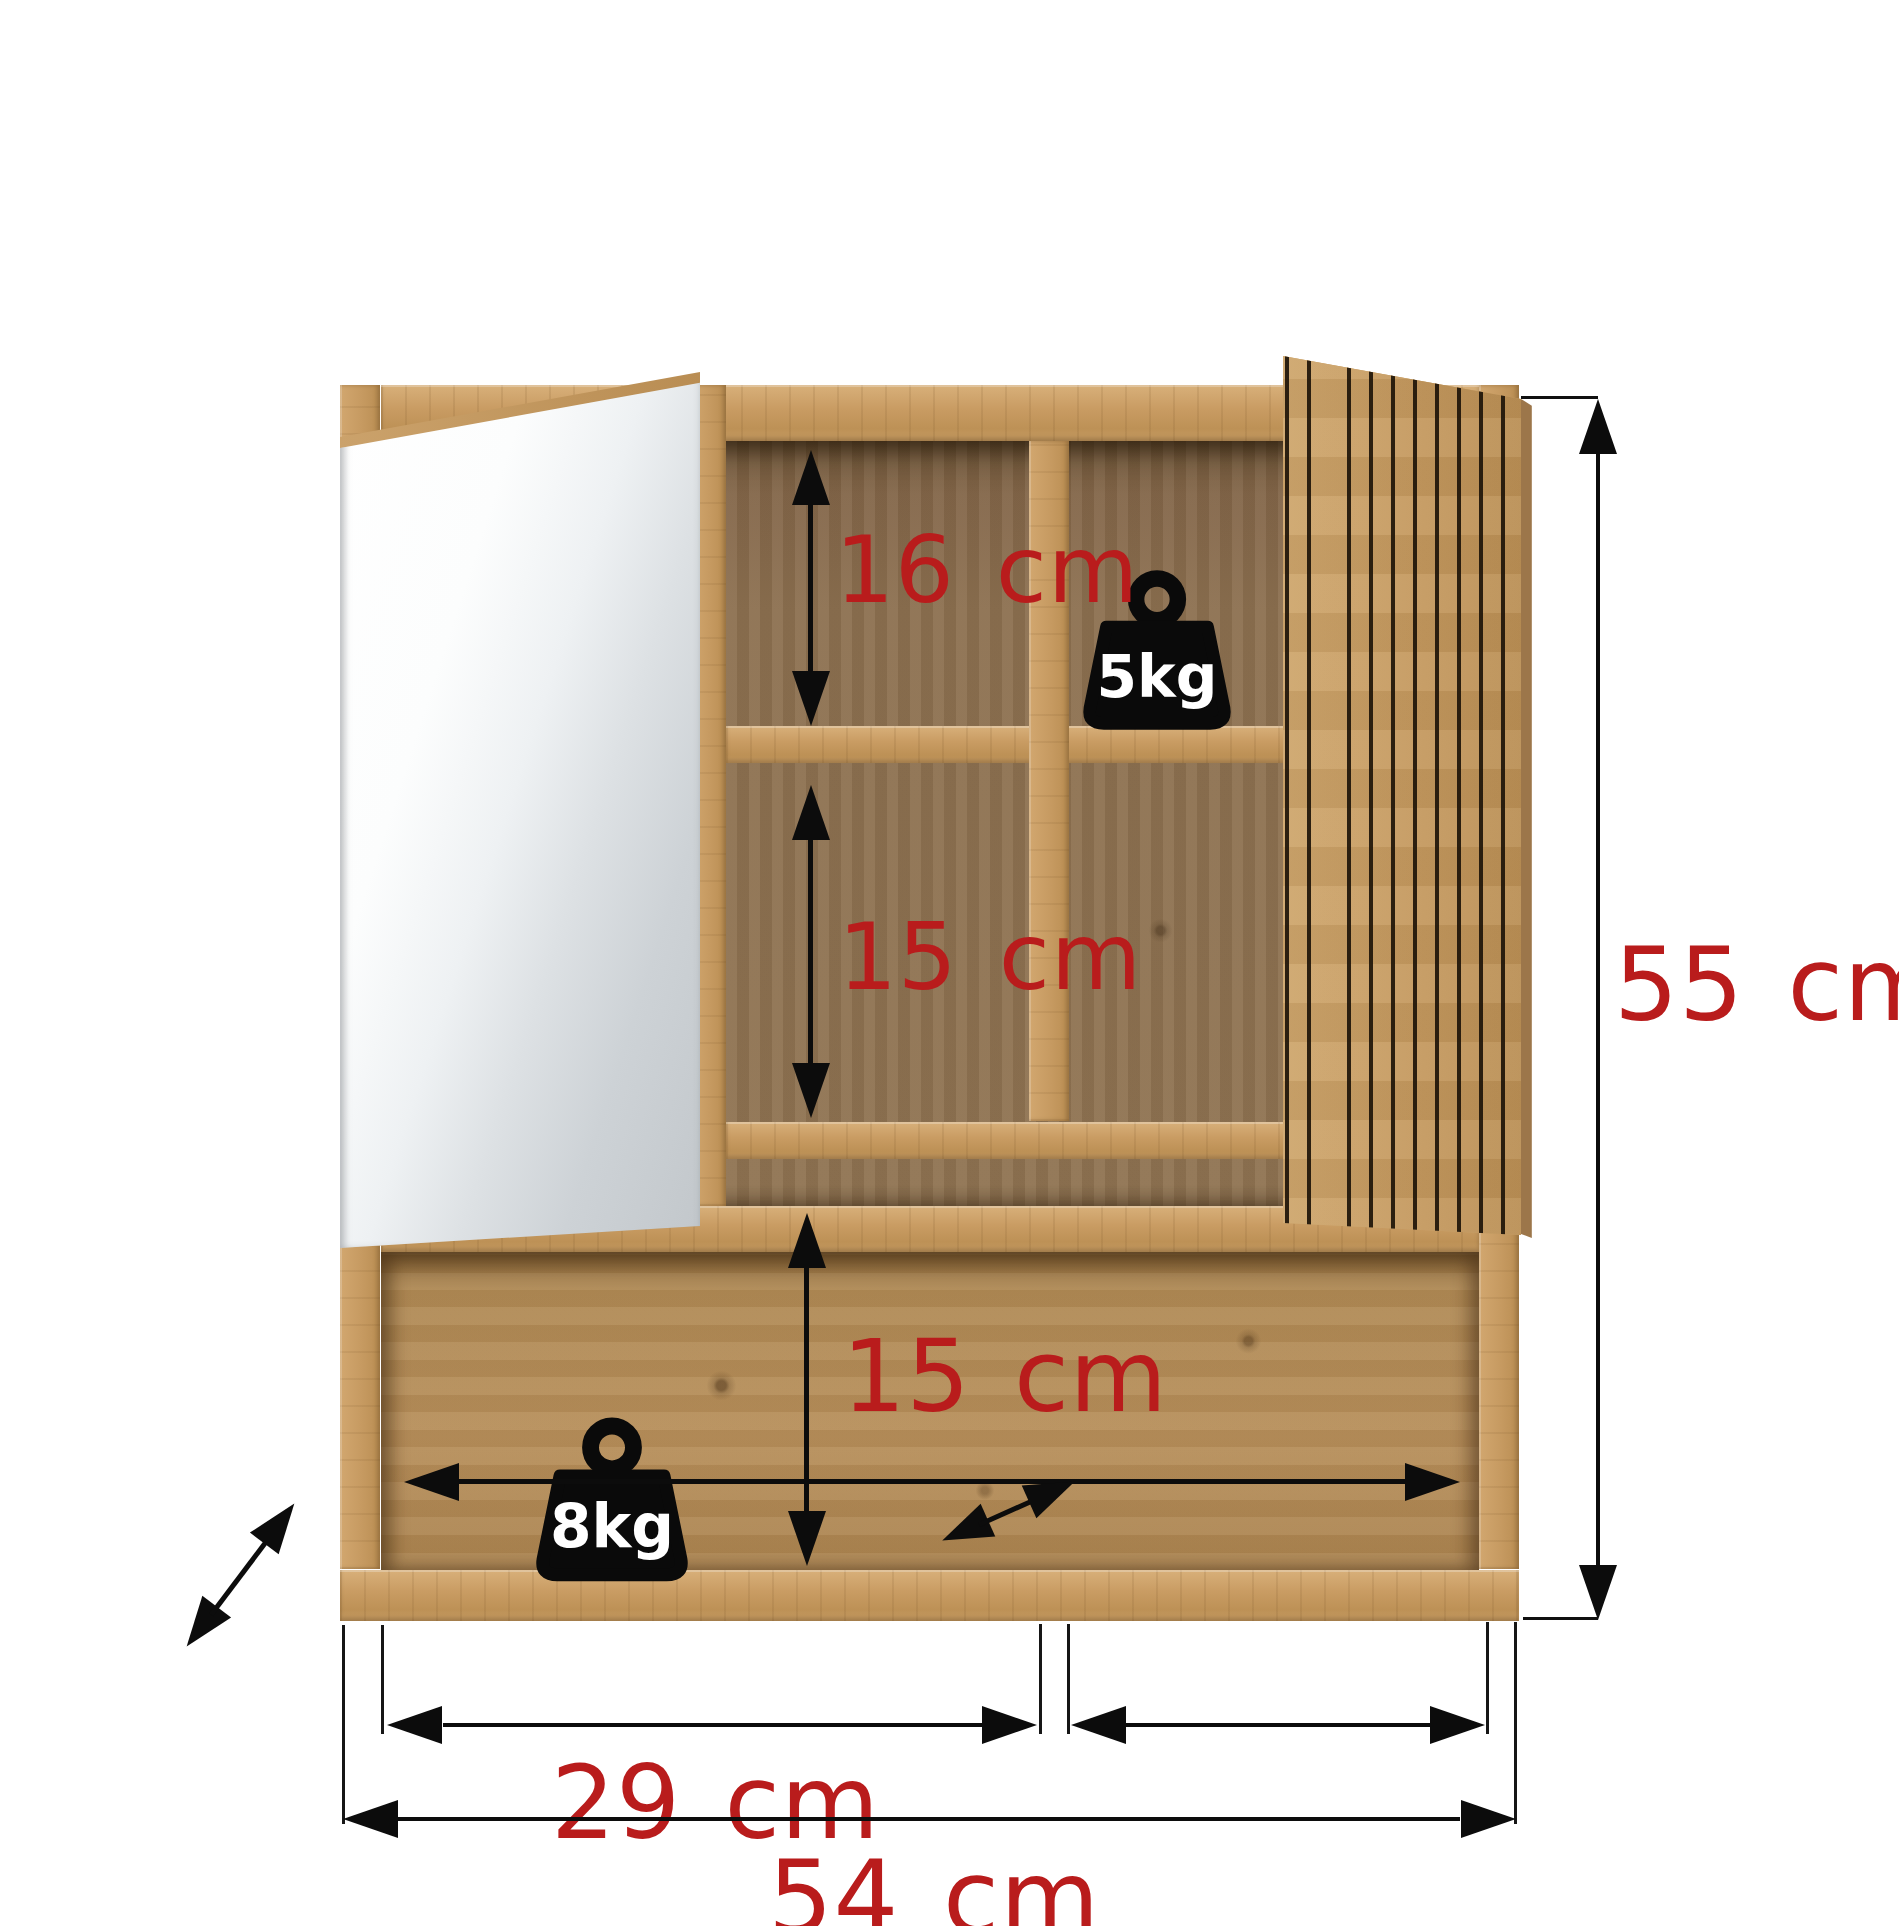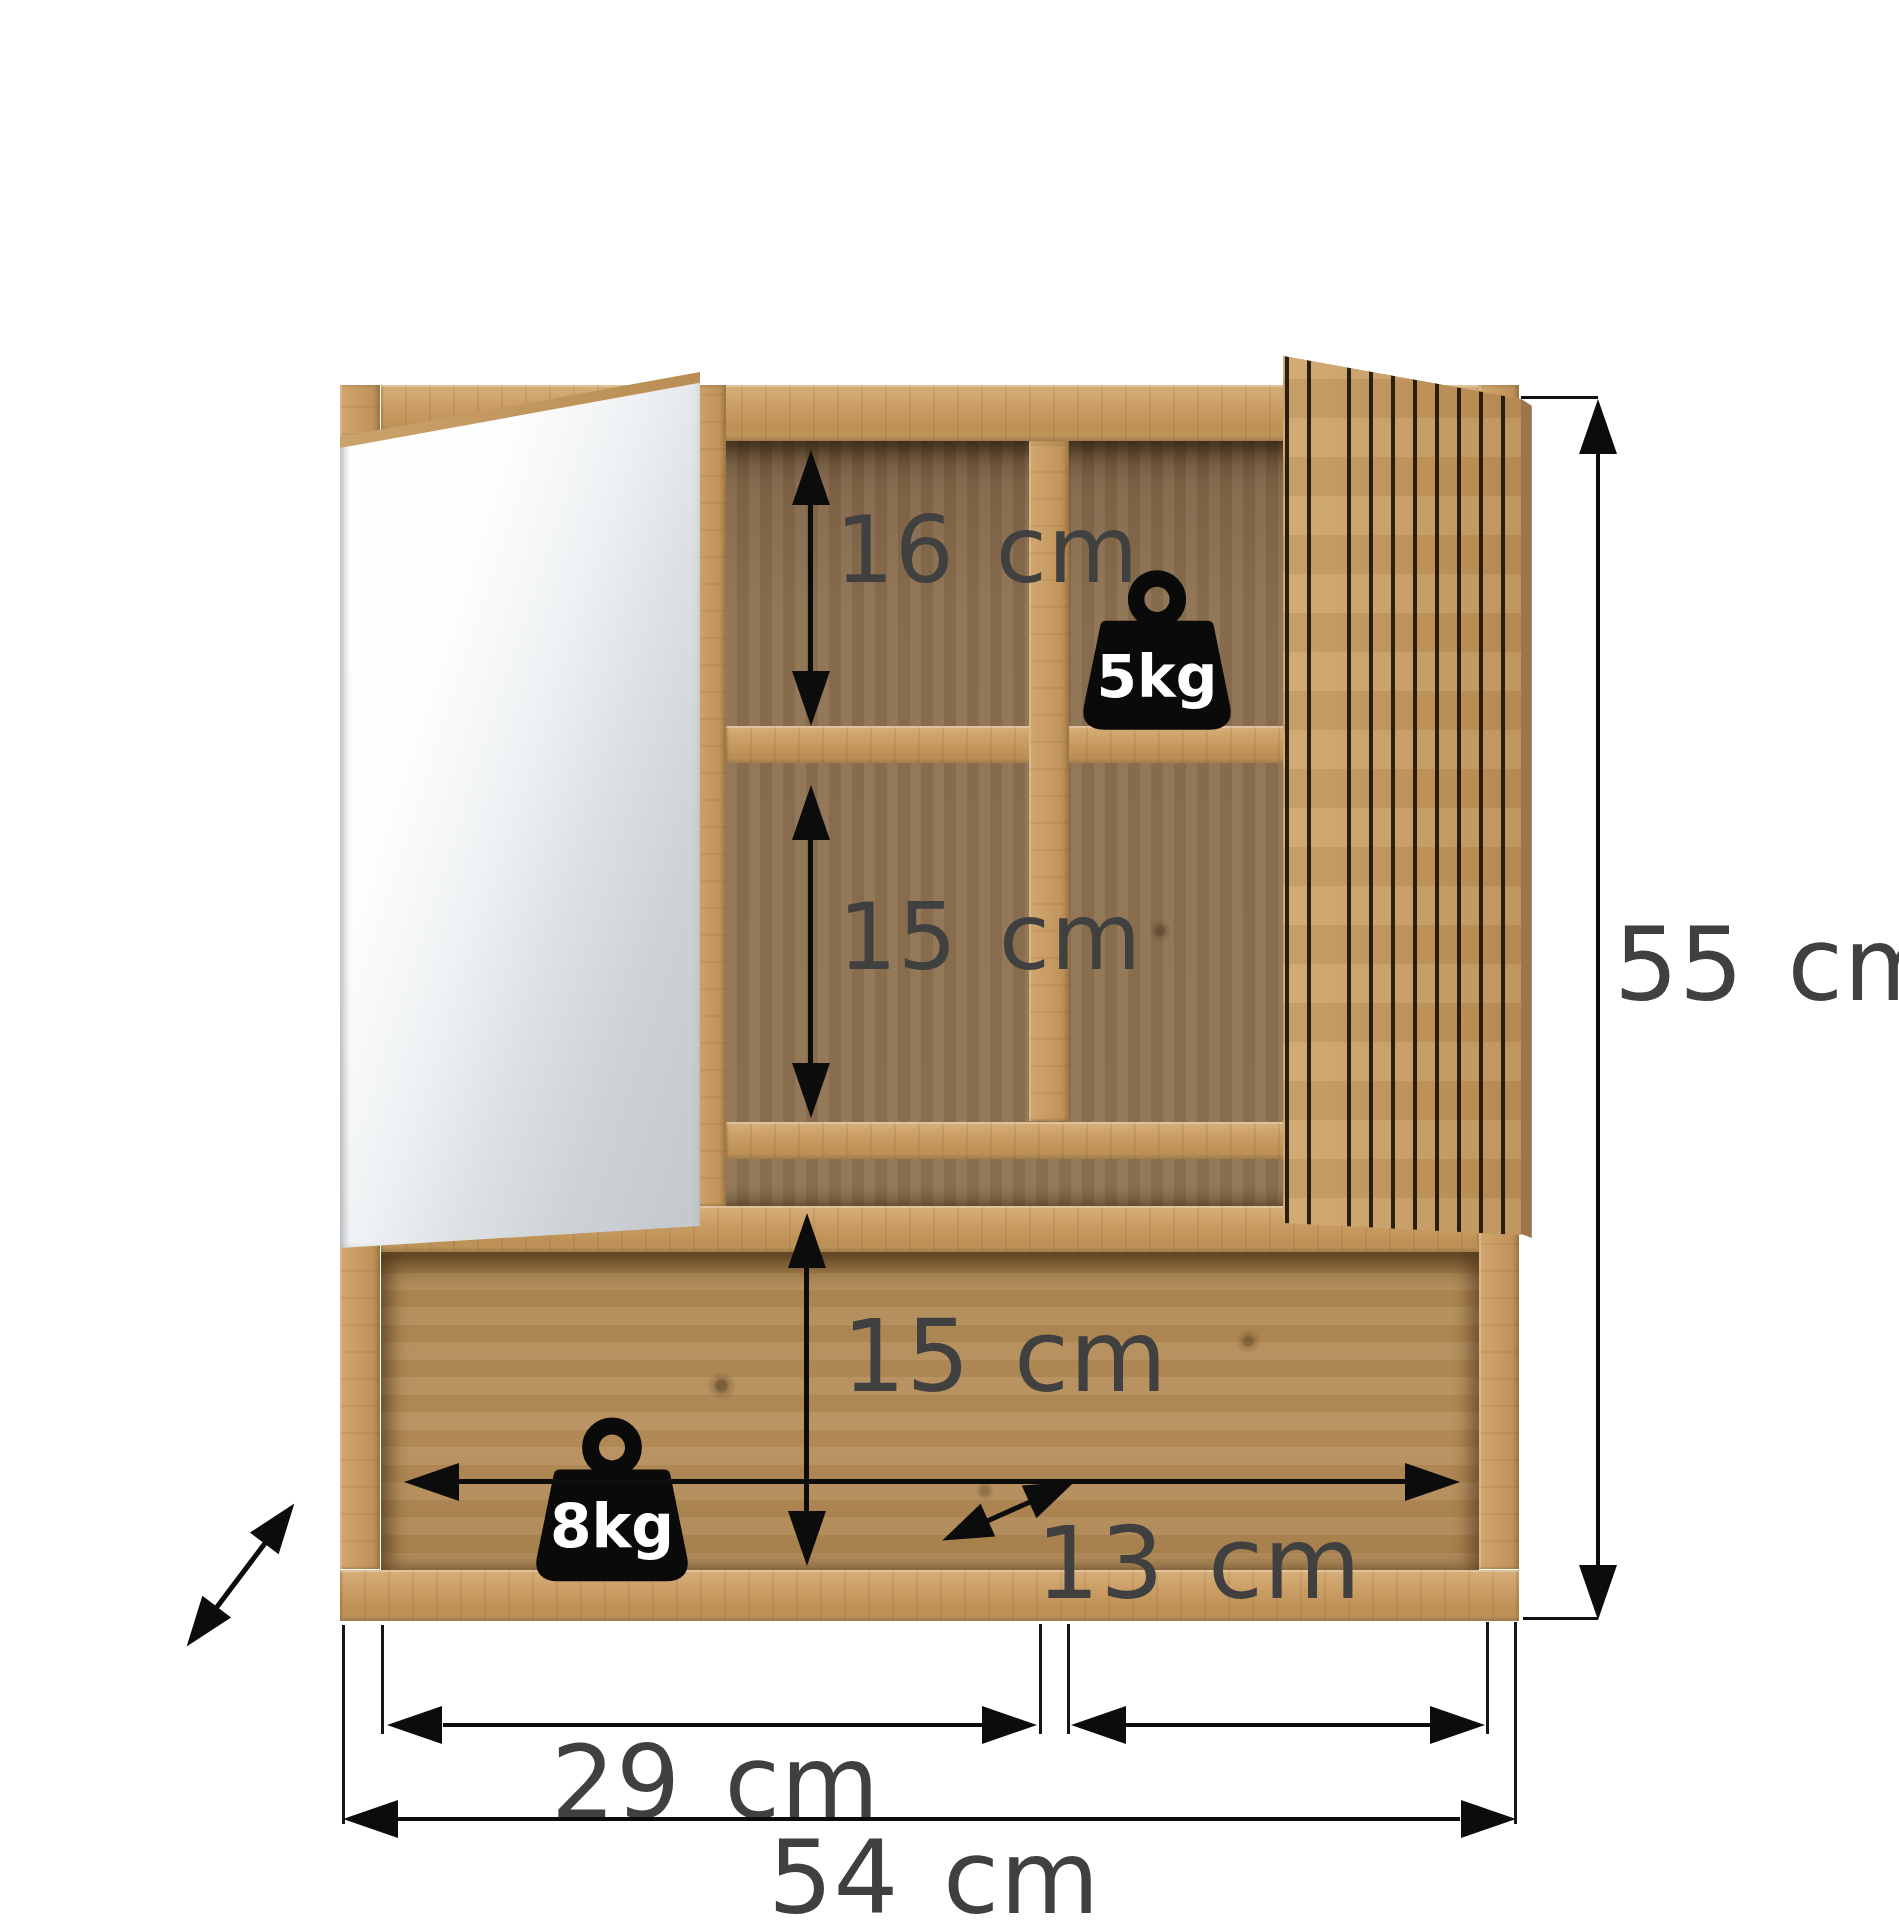--- a/index.html
+++ b/index.html
@@ -72,21 +72,21 @@
   .ah-up{border-left:19px solid transparent;border-right:19px solid transparent;border-bottom:55px solid #0c0c0c;}
   .ah-down{border-left:19px solid transparent;border-right:19px solid transparent;border-top:55px solid #0c0c0c;}
   .ah-left{border-top:19px solid transparent;border-bottom:19px solid transparent;border-right:55px solid #0c0c0c;}
   .ah-right{border-top:19px solid transparent;border-bottom:19px solid transparent;border-left:55px solid #0c0c0c;}
   .ext{width:2.7px;background:#161616;}
   .tick{height:3.4px;background:#101010;}
   .diag{transform-origin:center center;}
   .diag .d-shaft{left:40px;right:40px;top:16px;height:4.7px;background:#0c0c0c;}
   .diag .d-left{left:0;top:0;width:0;height:0;border-top:18px solid transparent;border-bottom:18px solid transparent;border-right:50px solid #0c0c0c;}
   .diag .d-right{right:0;top:0;width:0;height:0;border-top:18px solid transparent;border-bottom:18px solid transparent;border-left:50px solid #0c0c0c;}
-  .dim-label{color:#404040;line-height:1;white-space:nowrap;word-spacing:10.8px;letter-spacing:0.7px;}
+  .dim-label{color:#b91c1c;line-height:1;white-space:nowrap;word-spacing:10.8px;letter-spacing:0.7px;margin-top:20px;}
 
   .weight-text{fill:#ffffff;font-family:"DejaVu Sans",sans-serif;font-weight:bold;}
 </style>
 </head>
 <body>
 
 <div id="stage">
 
   <div class="interior-upper" style="left:381px;top:441px;width:1098px;height:765px;"></div>
   <div class="interior-lower" style="left:381px;top:1252px;width:1098px;height:318px;"></div>
@@ -144,21 +144,20 @@
     <div class="ah ah-left" style="left:404px;top:1463px;"></div>
     <div class="shaft" style="left:453px;top:1479px;width:957px;height:5.4px;"></div>
     <div class="ah ah-right" style="left:1405px;top:1463px;"></div>
   </div>
 
   <div class="diag" style="left:936px;top:1493px;width:145px;height:36px;transform:rotate(-24deg);">
     <div class="d-left"></div>
       <div class="d-shaft"></div>
       <div class="d-right"></div>
   </div>
-  <div class="dim-label" style="left:1036px;top:1514px;font-size:100px;">13 cm</div>
 
   <div class="diag" style="left:151px;top:1557px;width:179px;height:36px;transform:rotate(-53deg);">
     <div class="d-left"></div>
       <div class="d-shaft"></div>
       <div class="d-right"></div>
   </div>
 
   <div>
     <div class="tick" style="left:1521px;top:396px;width:77px;"></div>
     <div class="ah ah-up" style="left:1579px;top:399px;"></div>

